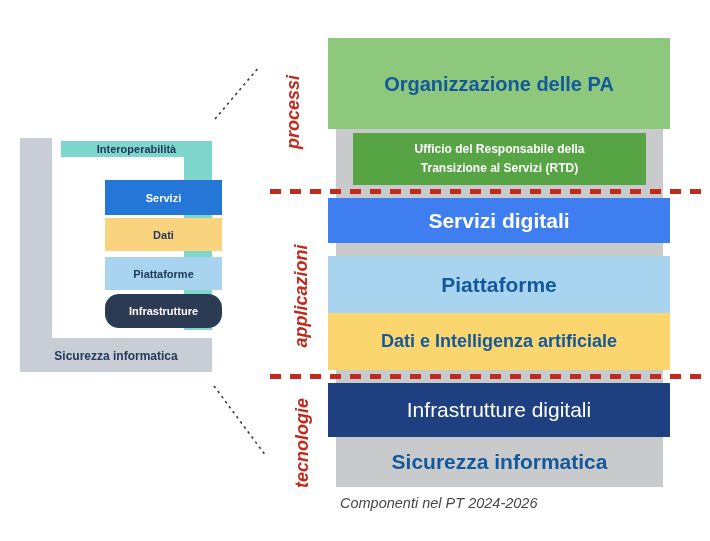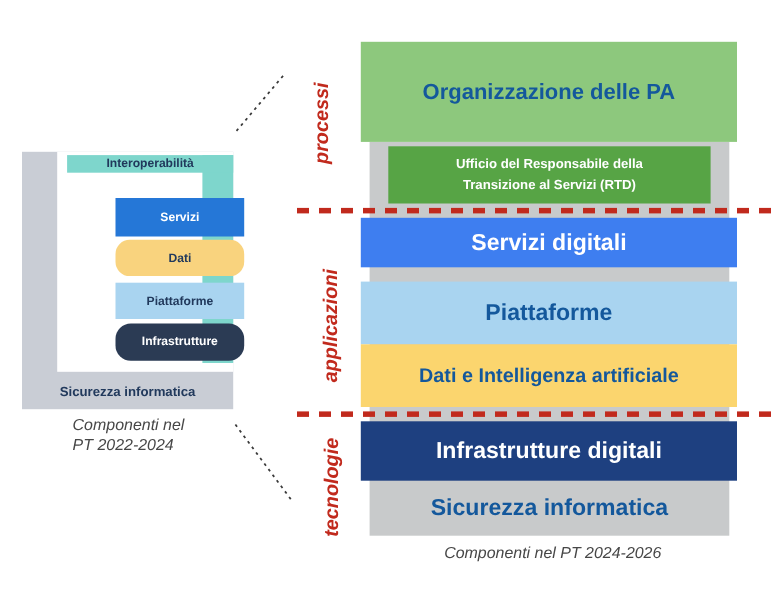--- a/index.html
+++ b/index.html
@@ -29,39 +29,39 @@
   .center{display:flex;align-items:center;justify-content:center;text-align:center;}
 
   
   .ld-gray{left:20px;top:138px;width:192px;height:234px;background:var(--gray-left);}
   .ld-white{left:52px;top:138px;width:160px;height:200px;background:#ffffff;}
   .ld-teal-top{left:61px;top:141px;width:151px;height:16px;background:var(--teal);
     font-size:11px;font-weight:bold;color:var(--text-dark);}
   .ld-teal-col{left:184px;top:141px;width:28px;height:189px;background:var(--teal);}
   .ld-box{left:61px;width:117px;font-size:11px;font-weight:bold;margin-left:44px;}
   .ld-servizi{top:180px;height:35px;background:var(--blue-left);color:#ffffff;}
-  .ld-dati{top:218px;height:33px;background:var(--yellow-left);color:var(--text-dark);border-radius:13px;}
+  .ld-dati{top:218px;height:33px;background:var(--yellow-left);color:var(--text-dark);}
   .ld-piatt{top:257px;height:33px;background:var(--blue-light);color:var(--text-dark);}
   .ld-infra{top:294px;height:34px;background:var(--navy-left);color:#ffffff;border-radius:14px;}
   .ld-sicurezza{left:20px;top:345px;width:192px;height:22px;font-size:12px;font-weight:bold;color:var(--text-dark);}
   .ld-caption{left:66px;top:378px;width:160px;font-style:italic;font-size:14.5px;line-height:18px;color:var(--caption);}
 
   
   .rd-graystrip{left:336px;top:129px;width:327px;height:358px;background:var(--gray-right);}
   .rd-box{left:328px;width:342px;}
   .rd-org{top:38px;height:91px;background:var(--green-light);
     font-size:20px;line-height:24px;font-weight:bold;color:var(--text-blue);}
   .rd-rtd{left:353px;top:133px;width:293px;height:52px;background:var(--green-dark);
     font-size:12px;line-height:19px;font-weight:bold;color:#ffffff;}
   .rd-servizi{top:198px;height:45px;background:var(--blue-bright);font-size:21px;font-weight:bold;color:#ffffff;}
   .rd-piatt{top:256px;height:57px;background:var(--blue-light);font-size:21px;font-weight:bold;color:var(--text-blue);}
   .rd-dati{top:313px;height:57px;background:var(--yellow-right);font-size:18px;font-weight:bold;color:var(--text-blue);}
-  .rd-infra{top:383px;height:54px;background:var(--navy-right);font-size:21px;font-weight:bold;color:#ffffff;}
+  .rd-infra{top:383px;height:54px;background:var(--navy-right);font-size:21px;font-weight:normal;color:#ffffff;}
   .rd-sicurezza{left:336px;top:437px;width:327px;height:50px;font-size:21px;font-weight:bold;color:var(--text-blue);}
-  .rd-caption{left:340px;top:495px;width:325px;text-align:center;font-style:italic;font-size:14.5px;color:var(--caption);}
+  .rd-caption{left:340px;top:495px;width:325px;font-style:italic;font-size:14.5px;color:var(--caption);}
 
   .dash-line{height:5px;background:repeating-linear-gradient(90deg,var(--red) 0 11px,transparent 11px 20px);}
   .dash1{left:270px;top:189px;width:437px;}
   .dash2{left:270px;top:374px;width:437px;}
 
   .rot-label{
     transform:translate(-50%,-50%) rotate(-90deg);
     font-style:italic;font-weight:bold;font-size:18px;color:var(--red);white-space:nowrap;
   }
   .lbl-processi{left:293px;top:112px;}
@@ -94,24 +94,20 @@
   </div>
   <div class="abs center ld-box ld-piatt">
     <span>Piattaforme</span>
   </div>
   <div class="abs center ld-box ld-infra">
     <span>Infrastrutture</span>
   </div>
   <div class="abs center ld-sicurezza">
     <span>Sicurezza informatica</span>
   </div>
-  <div class="abs ld-caption">
-    <div>Componenti nel</div>
-    <div>PT 2022-2024</div>
-  </div>
 
   <div class="abs rd-graystrip"></div>
 
   <div class="abs center rd-box rd-org">
     <div>
       <div>Organizzazione delle PA</div>
     </div>
   </div>
 
   <div class="abs center rd-rtd">

